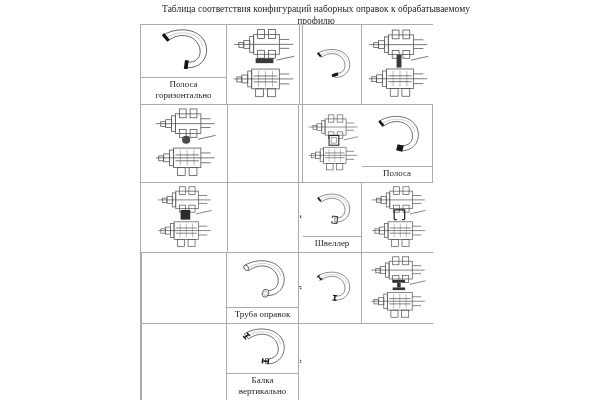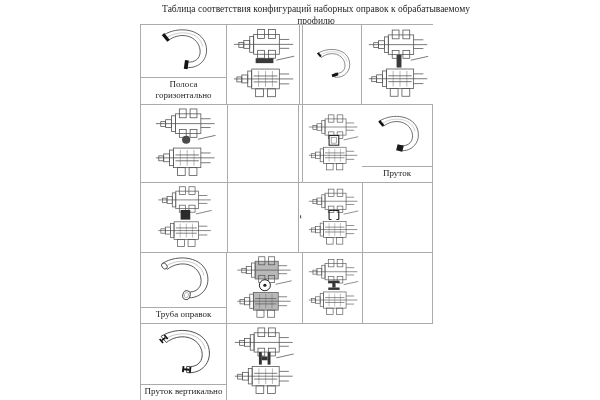--- a/index.html
+++ b/index.html
@@ -284,34 +284,42 @@
           <use href="#mand-tube-sq"></use>
         </svg>
     </div>
 
     <div class="cell c1 pcell">
       <div class="pdraw">
         <svg class="psvg" viewBox="0 0 84 58">
             <use href="#prof-square"></use>
           </svg>
       </div>
-      <div class="plbl">Пруток</div>
+      <div class="plbl">Полоса</div>
     </div>
     <div class="cell mcell">
       <svg class="msvg" viewBox="0 0 70 74">
           <use href="#mand-square"></use>
         </svg>
     </div>
     <div class="cell vdiv"></div>
     <div class="cell mcell">
       <svg class="msvg" viewBox="0 0 70 74">
           <use href="#mand-angle"></use>
         </svg>
     </div>
 
+    <div class="cell c1 pcell">
+      <div class="pdraw">
+        <svg class="psvg" viewBox="0 0 84 58">
+            <use href="#prof-channel"></use>
+          </svg>
+      </div>
+      <div class="plbl">Швеллер</div>
+    </div>
     <div class="cell mcell">
       <svg class="msvg" viewBox="0 0 70 74">
           <use href="#mand-channel"></use>
         </svg>
     </div>
     <div class="cell vdiv"></div>
     <div class="cell c1 pcell">
       <div class="pdraw">
         <svg class="psvg" viewBox="0 0 84 58">
             <use href="#prof-tube-round"></use>
@@ -337,21 +345,21 @@
           <use href="#mand-beam-h"></use>
         </svg>
     </div>
     <div class="cell vdiv"></div>
     <div class="cell c1 pcell">
       <div class="pdraw">
         <svg class="psvg" viewBox="0 0 84 58">
             <use href="#prof-beam-v"></use>
           </svg>
       </div>
-      <div class="plbl">Пруток вертикально</div>
+      <div class="plbl">Балка вертикально</div>
     </div>
     <div class="cell mcell">
       <svg class="msvg" viewBox="0 0 70 74">
           <use href="#mand-beam-v"></use>
         </svg>
     </div>
 
   </div>
 </div>
 

